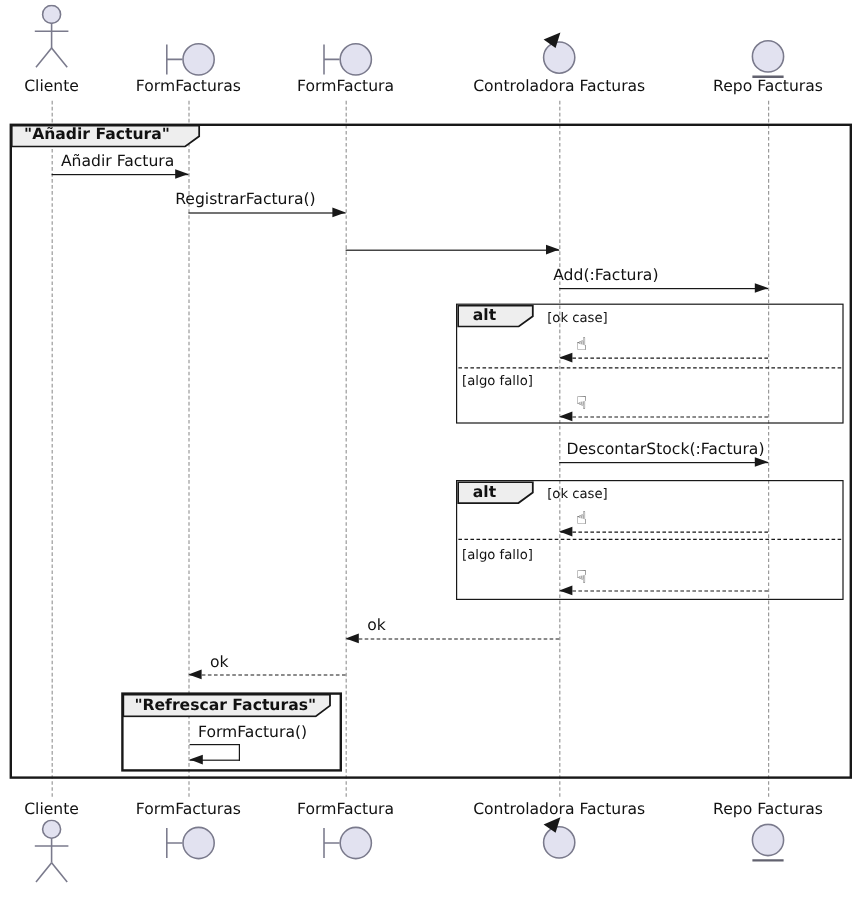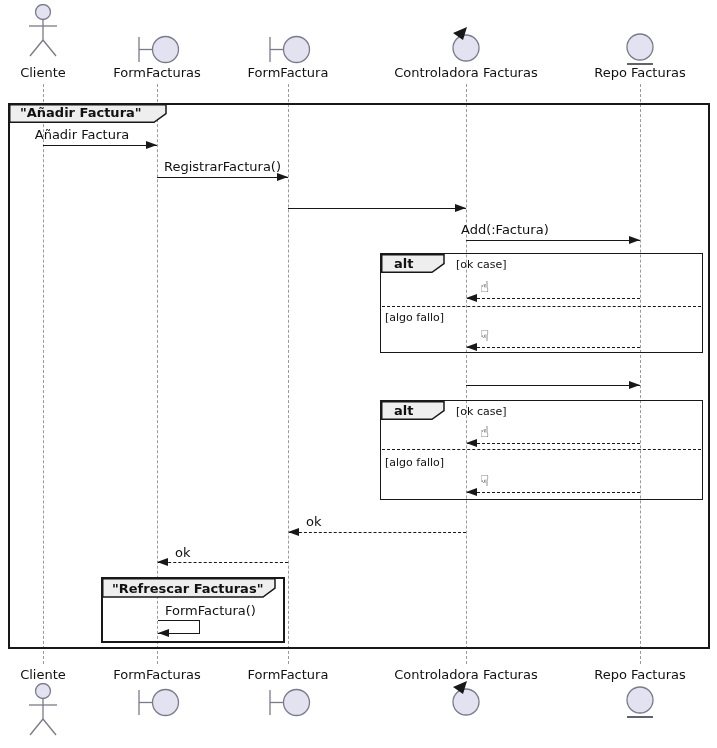--- a/index.html
+++ b/index.html
@@ -67,25 +67,25 @@
     <line x1="2" y1="31" x2="28" y2="31" stroke="#62626f" stroke-width="2"></line>
   </svg>
   <div class="plabel" style="left:560px;top:65px">Repo Facturas</div>
 
   <div class="frame" style="left:8px;top:103px;width:702px;height:546px"></div>
   <svg width="158" height="19" viewBox="0 0 158 19" style="left:9px;top:104px">
     <polygon points="0.75,0.75 157,0.75 157,9.5 145,18.25 0.75,18.25" fill="#EEEEEE" stroke="#181818" stroke-width="1.5"></polygon>
   </svg>
   <div class="ptitle" style="left:20px;top:105px">"Añadir Factura"</div>
 
-  <div class="msg center" style="left:28px;top:127px;width:108px">Añadir Factura</div>
+  <div class="msg center" style="left:44px;top:127px;width:108px">Añadir Factura</div>
   <div class="line" style="left:43px;top:145px;width:114px"></div>
   <div class="head-r" style="left:146px;top:141px"></div>
 
-  <div class="msg center" style="left:160px;top:159px;width:125px">RegistrarFactura()</div>
+  <div class="msg center" style="left:142px;top:159px;width:125px">RegistrarFactura()</div>
   <div class="line" style="left:157px;top:177px;width:131px"></div>
   <div class="head-r" style="left:277px;top:173px"></div>
 
   <div class="line" style="left:288px;top:208px;width:178px"></div>
   <div class="head-r" style="left:455px;top:204px"></div>
 
   <div class="msg" style="left:461px;top:222px">Add(:Factura)</div>
   <div class="line" style="left:466px;top:240px;width:174px"></div>
   <div class="head-r" style="left:629px;top:236px"></div>
 
@@ -97,20 +97,21 @@
   <div class="guard" style="left:456px;top:258px">[ok case]</div>
   <div class="glyph" style="left:480px;top:279px">☝</div>
   <div class="dline" style="left:467px;top:298px;width:173px"></div>
   <div class="head-l" style="left:466px;top:294px"></div>
   <div class="dline" style="left:382px;top:306px;width:319px"></div>
   <div class="guard" style="left:385px;top:311px">[algo fallo]</div>
   <div class="glyph" style="left:480px;top:328px">☟</div>
   <div class="dline" style="left:467px;top:347px;width:173px"></div>
   <div class="head-l" style="left:466px;top:343px"></div>
 
+  <div class="msg" style="left:472px;top:367px">DescontarStock(:Factura)</div>
   <div class="line" style="left:466px;top:385px;width:174px"></div>
   <div class="head-r" style="left:629px;top:381px"></div>
 
   <div class="frame" style="left:380px;top:400px;width:323px;height:100px;border-width:1.8px"></div>
   <svg width="64" height="19" viewBox="0 0 64 19" style="left:381px;top:401px">
     <polygon points="0.75,0.75 63,0.75 63,9.5 51,18.25 0.75,18.25" fill="#EEEEEE" stroke="#181818" stroke-width="1.5"></polygon>
   </svg>
   <div class="ptitle" style="left:394px;top:403px">alt</div>
   <div class="guard" style="left:456px;top:405px">[ok case]</div>
   <div class="glyph" style="left:480px;top:424px">☝</div>

